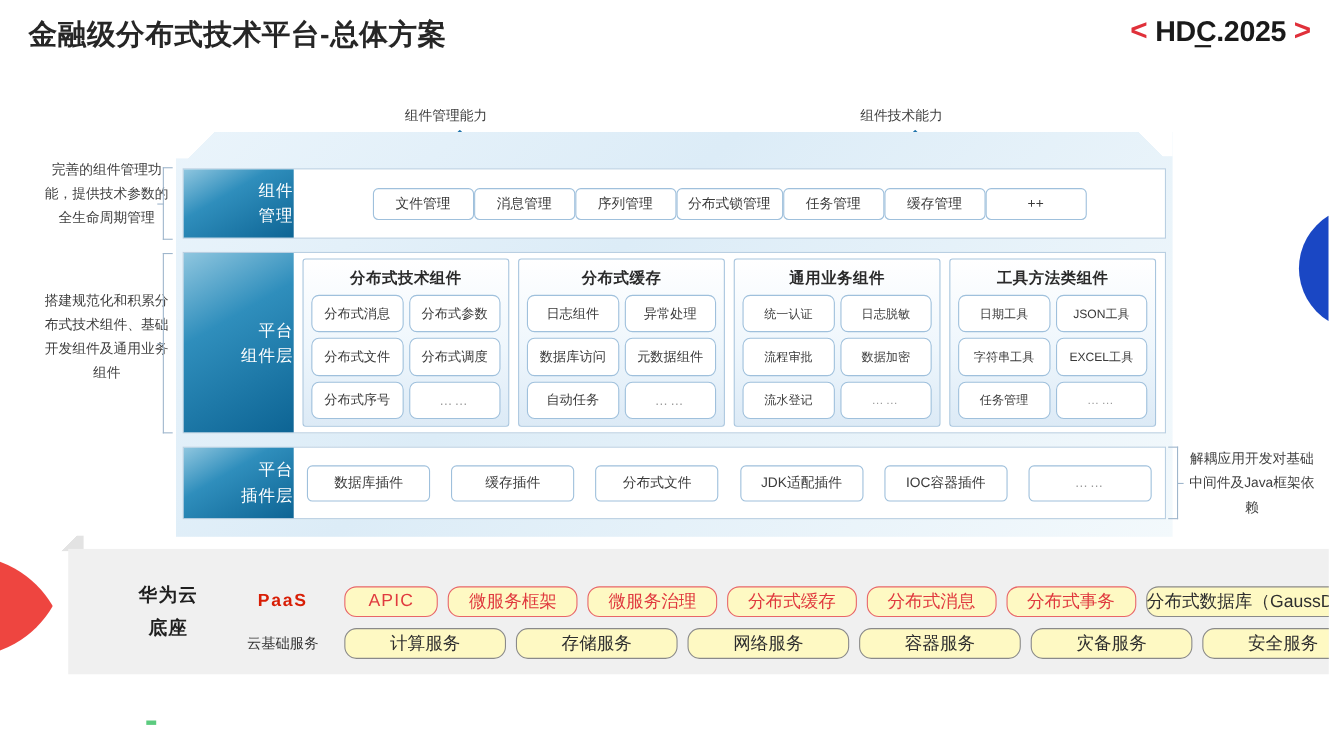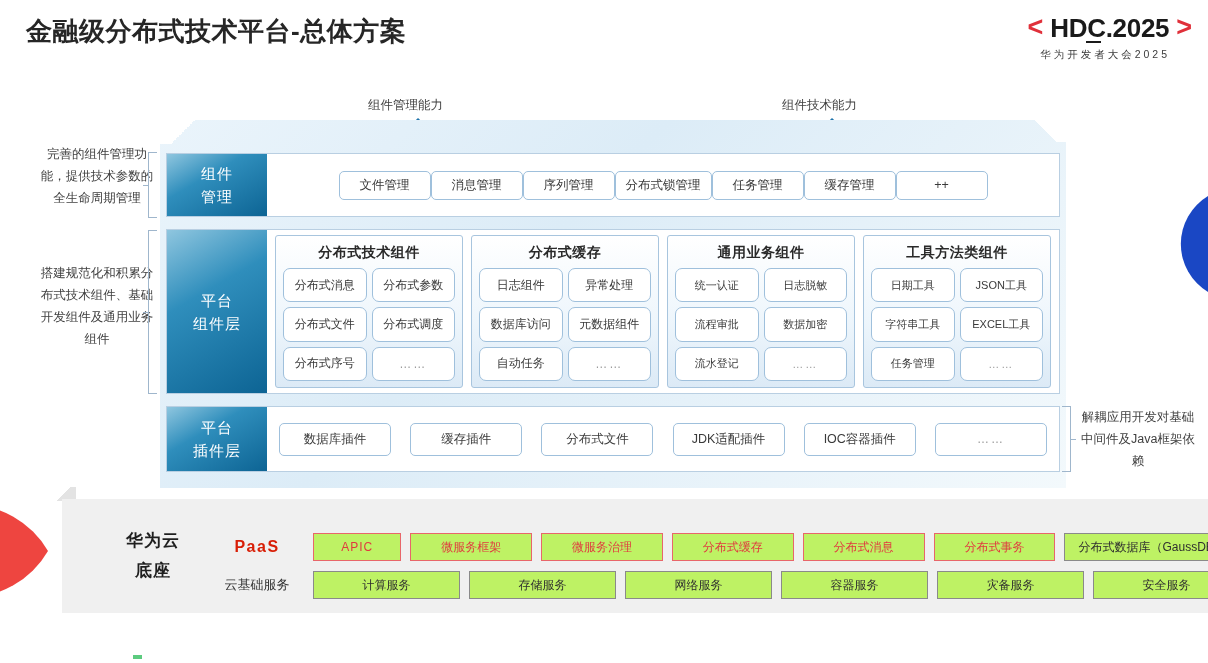--- a/index.html
+++ b/index.html
@@ -76,21 +76,21 @@
   }
   .brace-r .nub { position:absolute; right:-6px; top:50%; width:6px; height:1.4px; background:#9fb6cc; }
 
   
   .layer-row {
     position: absolute; display: flex;
     background: #ffffff; border: 1px solid #b9cfe2;
   }
   .layer-label {
     flex: 0 0 100px; display: flex; flex-direction: column;
-    align-items: center; justify-content: center;
+    align-items: flex-end; justify-content: center;
     background: linear-gradient(150deg, #8fc6df 0%, #2f8ebc 38%, #0d6494 100%);
     color: #ffffff; font-size: 15px; line-height: 23px; font-weight: normal;
     letter-spacing: 1px;
   }
   .layer-body { flex: 1; display: flex; align-items: center; }
 
   
   .chip {
     border: 1px solid #9fc0dc; border-radius: 5px; background: #ffffff;
     color: #3a3a3a; display: flex; align-items: center; justify-content: center;
@@ -146,21 +146,21 @@
   .base-rows { flex:1; display:flex; flex-direction:column; gap:10px; padding-left: 8px; margin-top: 20px; }
   .base-row { display:flex; align-items:center; gap:10px; }
   .base-row-label {
     flex: 0 0 92px; text-align:center; white-space:nowrap;
   }
   .lbl-paas { color:#d81e06; font-weight:bold; font-size:16px; letter-spacing:1.5px; }
   .lbl-cloud { color:#333333; font-size:13px; }
   .base-items { flex:1; display:flex; gap:9px; }
   .bchip {
     flex:1; height:28px; display:flex; align-items:center; justify-content:center;
-    font-size:12px; background:#bef264; white-space:nowrap;
+    font-size:16px; background:#fef9c3; white-space:nowrap;border-radius:11px;
   }
   .bchip.red { border:1.4px solid #e8666a; color:#e03a3f; }
   .bchip.gray { border:1.3px solid #8a8a8a; color:#2f2f2f; }
   .bchip.wide { flex: 1.45; }
   .bchip.narrow { flex: 0.72; letter-spacing:1px; }
 
   
   .red-wedge { position:absolute; left:-34px; top:505px; width:82px; height:92px; }
   .blue-lens { position:absolute; right:0px; top:196px; width:40px; height:96px; }
   .green-tick { position:absolute; left:133px; top:655px; width:9px; height:4px; background:#5ccb7f; }
@@ -174,21 +174,20 @@
 
   <div class="hdc-logo">
     <div class="hdc-line">
       <span class="hdc-brk">&lt;</span>
       <span class="hdc-txt">
         <span>HDC.2025</span>
         <span class="hdc-underline"></span>
       </span>
       <span class="hdc-brk">&gt;</span>
     </div>
-    <div class="hdc-sub">华为开发者大会2025</div>
   </div>
 
   <div class="arrow-caption" style="left:368px; top:97px;">组件管理能力</div>
   <div class="arrow-caption" style="left:782px; top:97px;">组件技术能力</div>
 
   <svg class="up-arrow" style="left:396px; top:118px;" viewBox="0 0 44 48">
     <defs>
         <linearGradient id="ag1" x1="0" y1="0" x2="1" y2="0">
       <stop offset="0%" stop-color="#3f9bc8"></stop>
           <stop offset="55%" stop-color="#1a6fa8"></stop>

